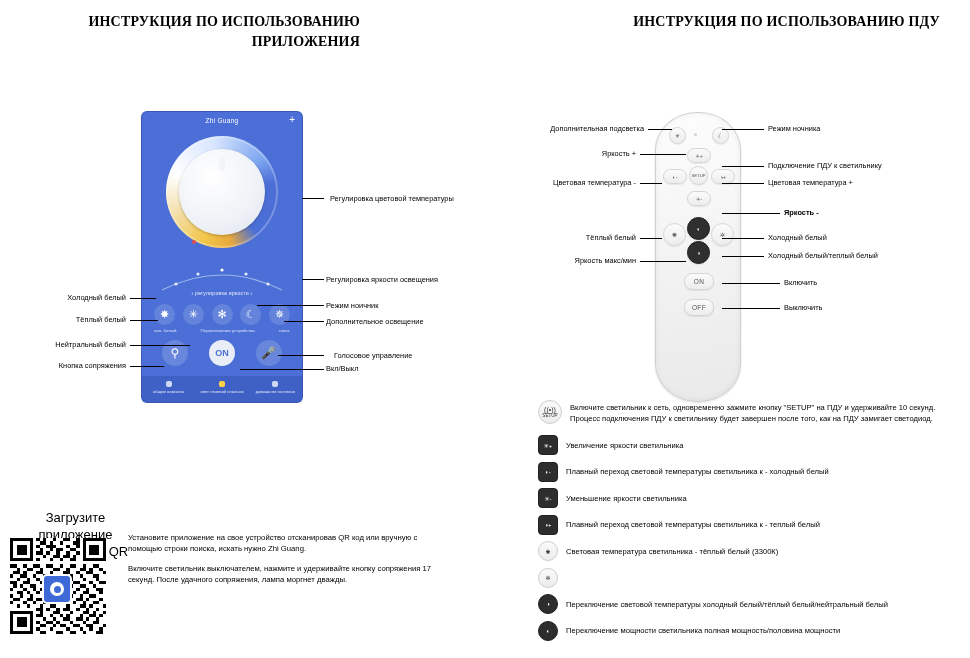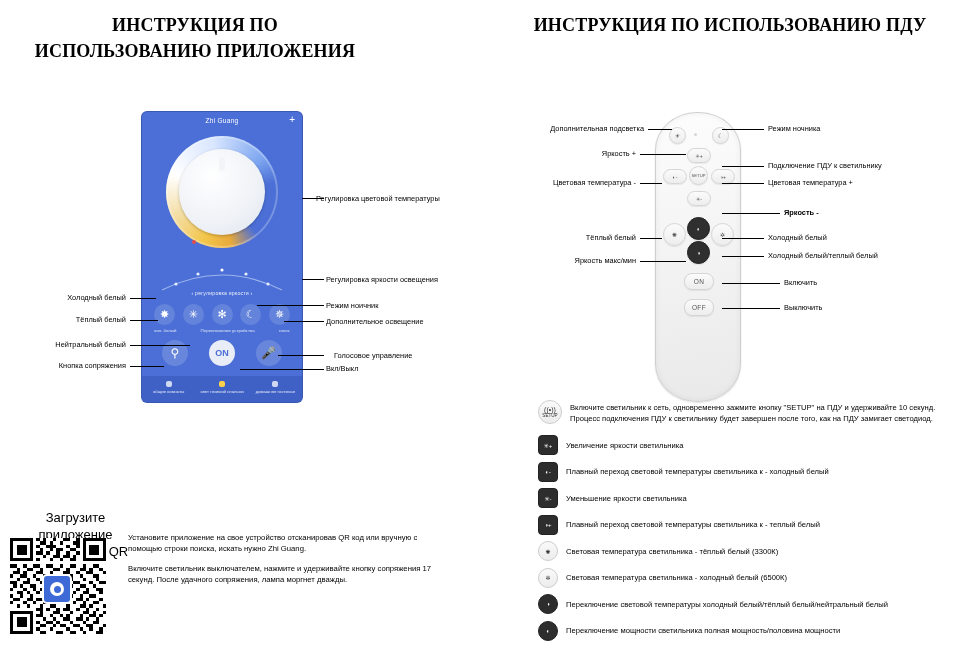--- a/index.html
+++ b/index.html
@@ -13,23 +13,23 @@
     position: relative;
     font-family: "Liberation Sans", sans-serif;
     color: #000;
     overflow: hidden;
   }
   .abs { position: absolute; }
 
   
   .title {
     font-family: "Liberation Serif", serif;
-    font-size: 18px;
+    font-size: 14px;
     font-weight: 700;
-    text-align: center;
+    text-align: right;
     letter-spacing: .2px;
     line-height: 1.45;
   }
   #title-left { left: 30px; top: 12px; width: 330px; }
   #title-right { left: 520px; top: 12px; width: 420px; }
 
   
   #phone {
     left: 142px; top: 112px; width: 160px; height: 290px;
     background: #4b6fd6;
@@ -249,21 +249,21 @@
       <span>свет главной спальни</span>
     </div>
     <div class="tab">
       <span class="tdot"></span>
       <span>домашняя гостиная</span>
     </div>
   </div>
 </div>
 
 <div class="line" style="left:302px; top:198px; width:22px;"></div>
-<div class="lbl" style="left:316px; top:194px;">Регулировка цветовой температуры</div>
+<div class="lbl" style="left:330px; top:194px;">Регулировка цветовой температуры</div>
 
 <div class="line" style="left:302px; top:279px; width:22px;"></div>
 <div class="lbl" style="left:326px; top:275px;">Регулировка яркости освещения</div>
 
 <div class="line" style="left:257px; top:305px; width:67px;"></div>
 <div class="lbl" style="left:326px; top:301px;">Режим ноичник</div>
 
 <div class="line" style="left:284px; top:321px; width:40px;"></div>
 <div class="lbl" style="left:326px; top:317px;">Дополнительное освещение</div>
 
@@ -371,21 +371,20 @@
   <div class="legend-row">
     <div class="legend-ic square dark">◑+</div>
     <div class="legend-tx">Плавный переход световой температуры светильника к - теплый белый</div>
   </div>
   <div class="legend-row">
     <div class="legend-ic">✺</div>
     <div class="legend-tx">Световая температура светильника - тёплый белый (3300К)</div>
   </div>
   <div class="legend-row">
     <div class="legend-ic">✲</div>
-    <div class="legend-tx">Световая температура светильника - холодный белый (6500К)</div>
   </div>
   <div class="legend-row">
     <div class="legend-ic dark">◑</div>
     <div class="legend-tx">Переключение световой температуры холодный белый/тёплый белый/нейтральный белый</div>
   </div>
   <div class="legend-row">
     <div class="legend-ic dark">◐</div>
     <div class="legend-tx">Переключение мощности светильника полная мощность/половина мощности</div>
   </div>
 </div>

